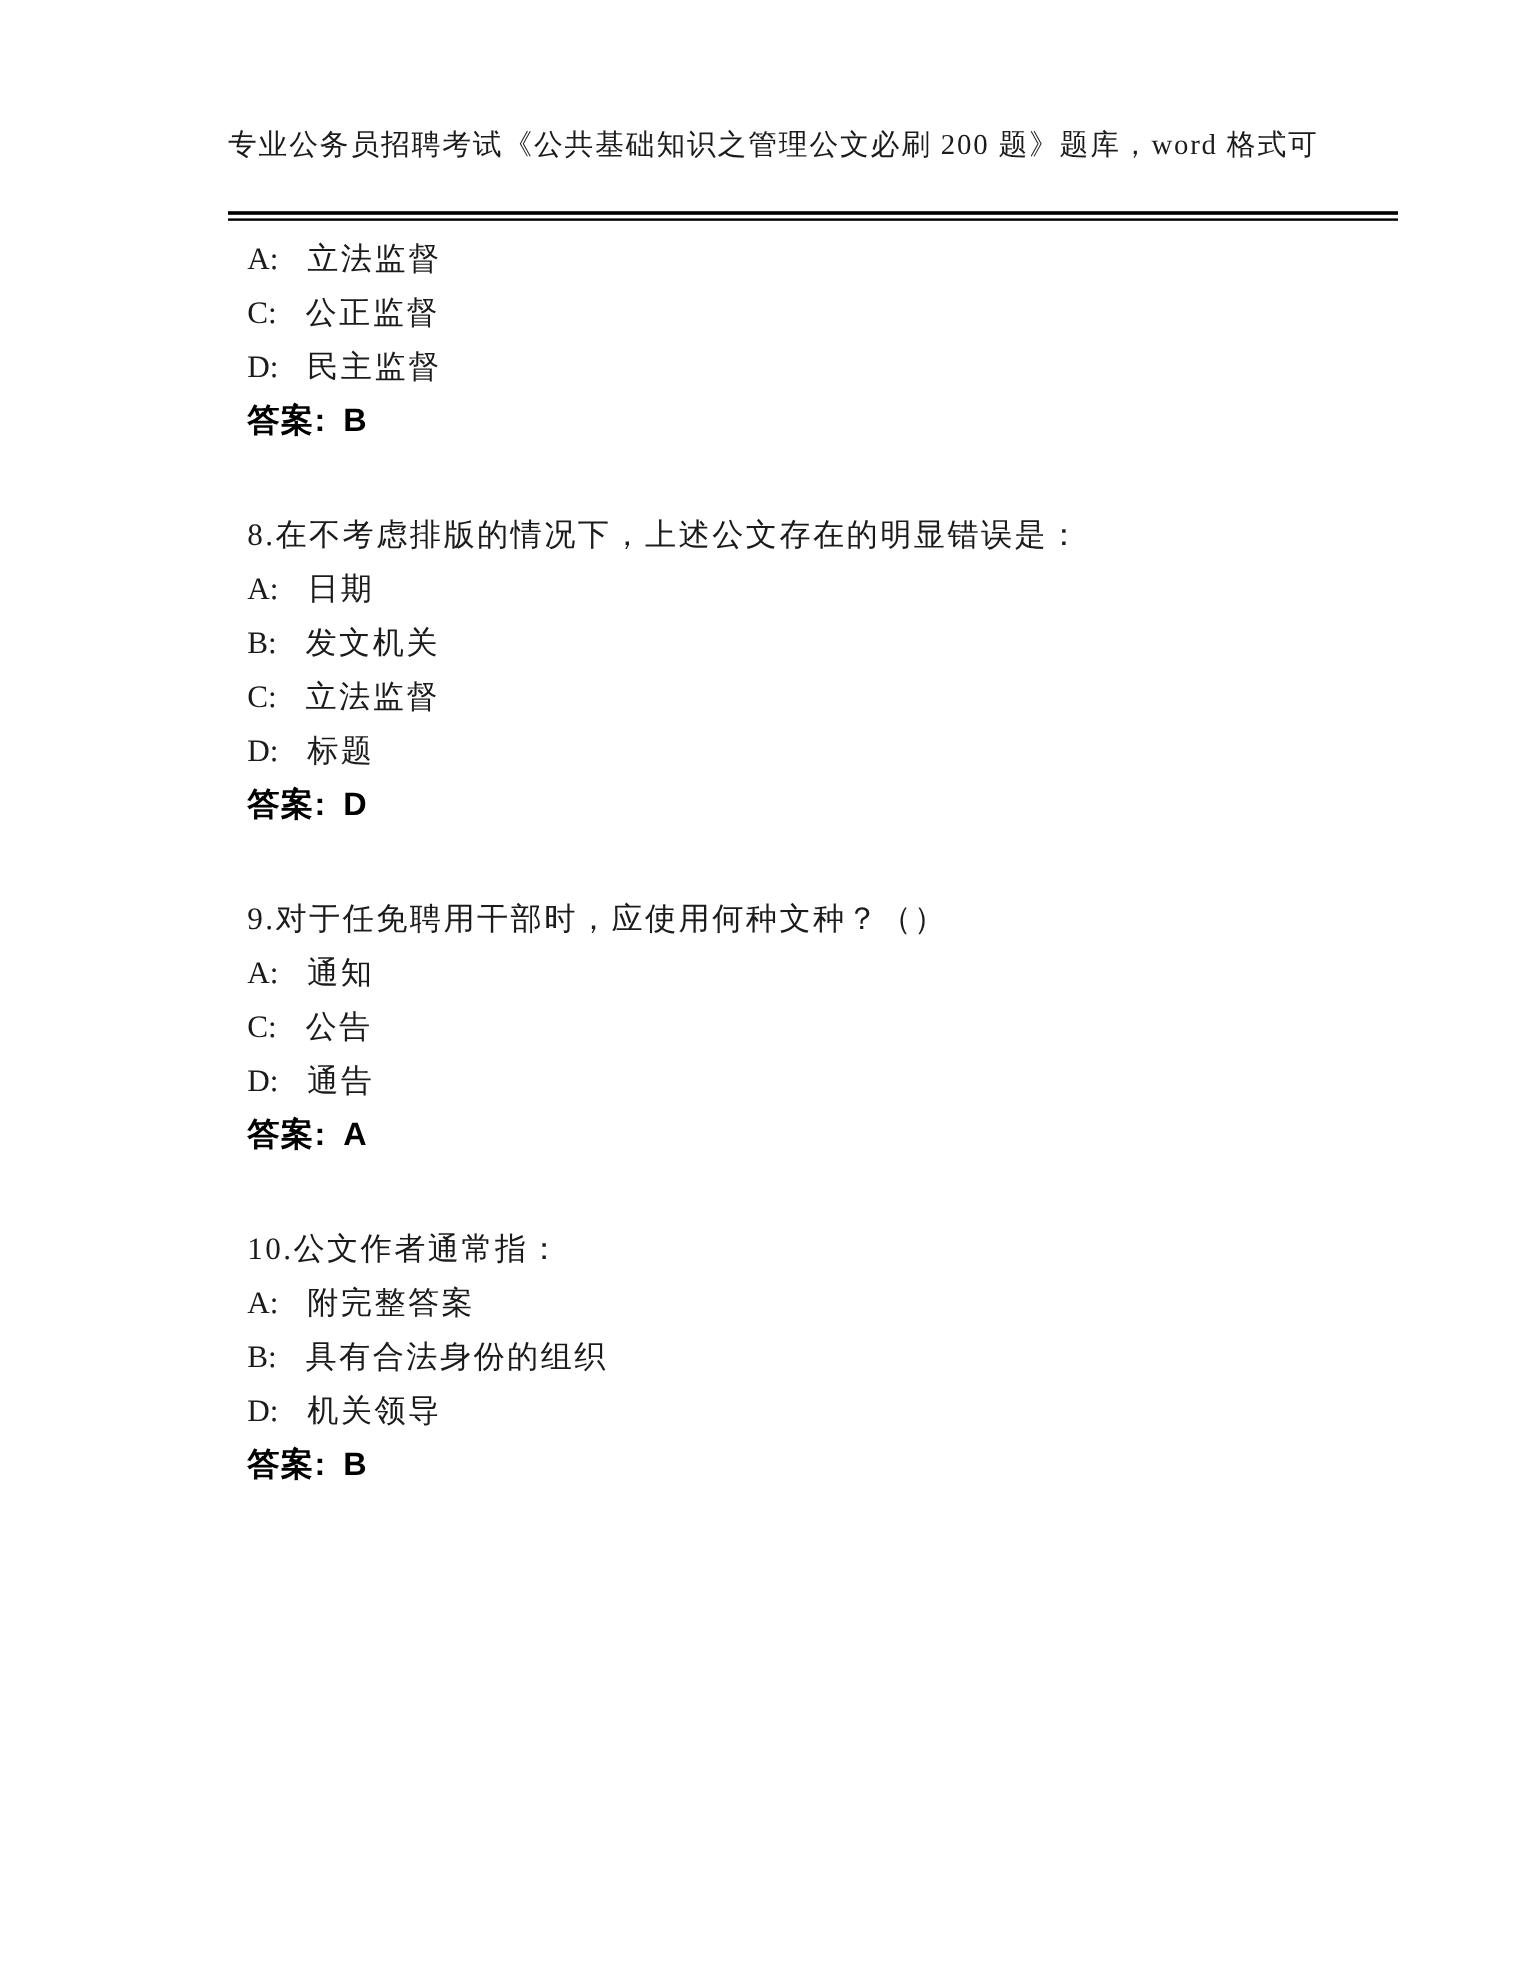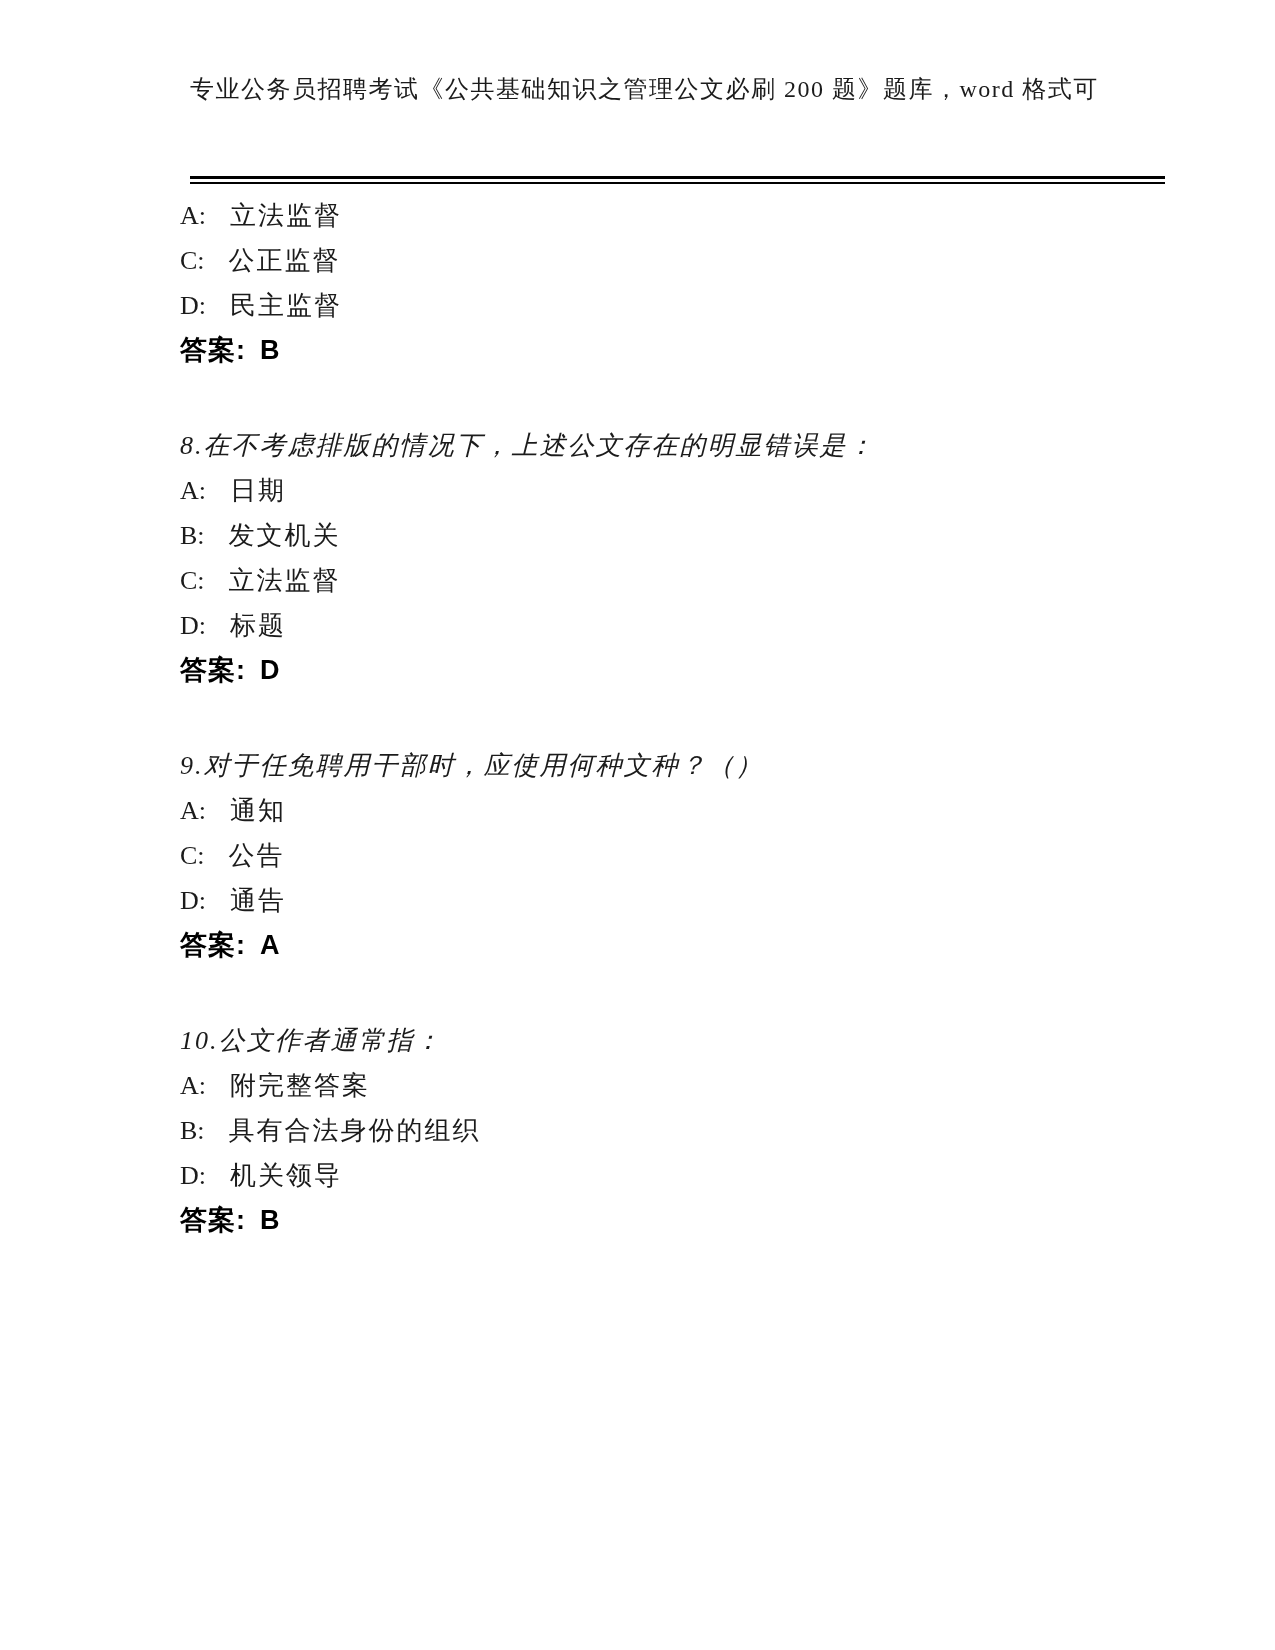--- a/index.html
+++ b/index.html
@@ -20,43 +20,44 @@
     top: 72px;
     width: 975px;
     font-family: "Liberation Serif", "DejaVu Serif", serif;
     font-size: 24px;
     letter-spacing: 1.5px;
     color: #1b1b1b;
   }
   .doc-header .h-line {
     line-height: 34px;
     white-space: nowrap;
+    margin-top: 32px;
   }
   .header-divider {
     position: absolute;
     left: 190px;
     top: 176px;
     width: 975px;
   }
   .rule-thick { height: 3px; background: #000000; }
   .rule-gap   { height: 3px; background: transparent; }
   .rule-thin  { height: 2px; background: #000000; }
   .content {
     position: absolute;
-    left: 180px;
+    left: 206px;
     top: 193px;
     width: 1000px;
     font-family: "Liberation Serif", "DejaVu Serif", serif;
     font-size: 26px;
     letter-spacing: 2px;
     color: #1b1b1b;
   }
   .block { margin: 0 0 50px 0; }
   .line { line-height: 45px; white-space: nowrap; }
-  .question { letter-spacing: 2px; font-style: italic; }
+  .question { letter-spacing: 2px; }
   .opt-key {
     display: inline-block;
     letter-spacing: 0;
     margin-right: 24px;
   }
   .answer-line {
     font-family: "Liberation Sans", "DejaVu Sans", sans-serif;
     font-weight: 700;
     font-size: 27px;
     color: #000000;

